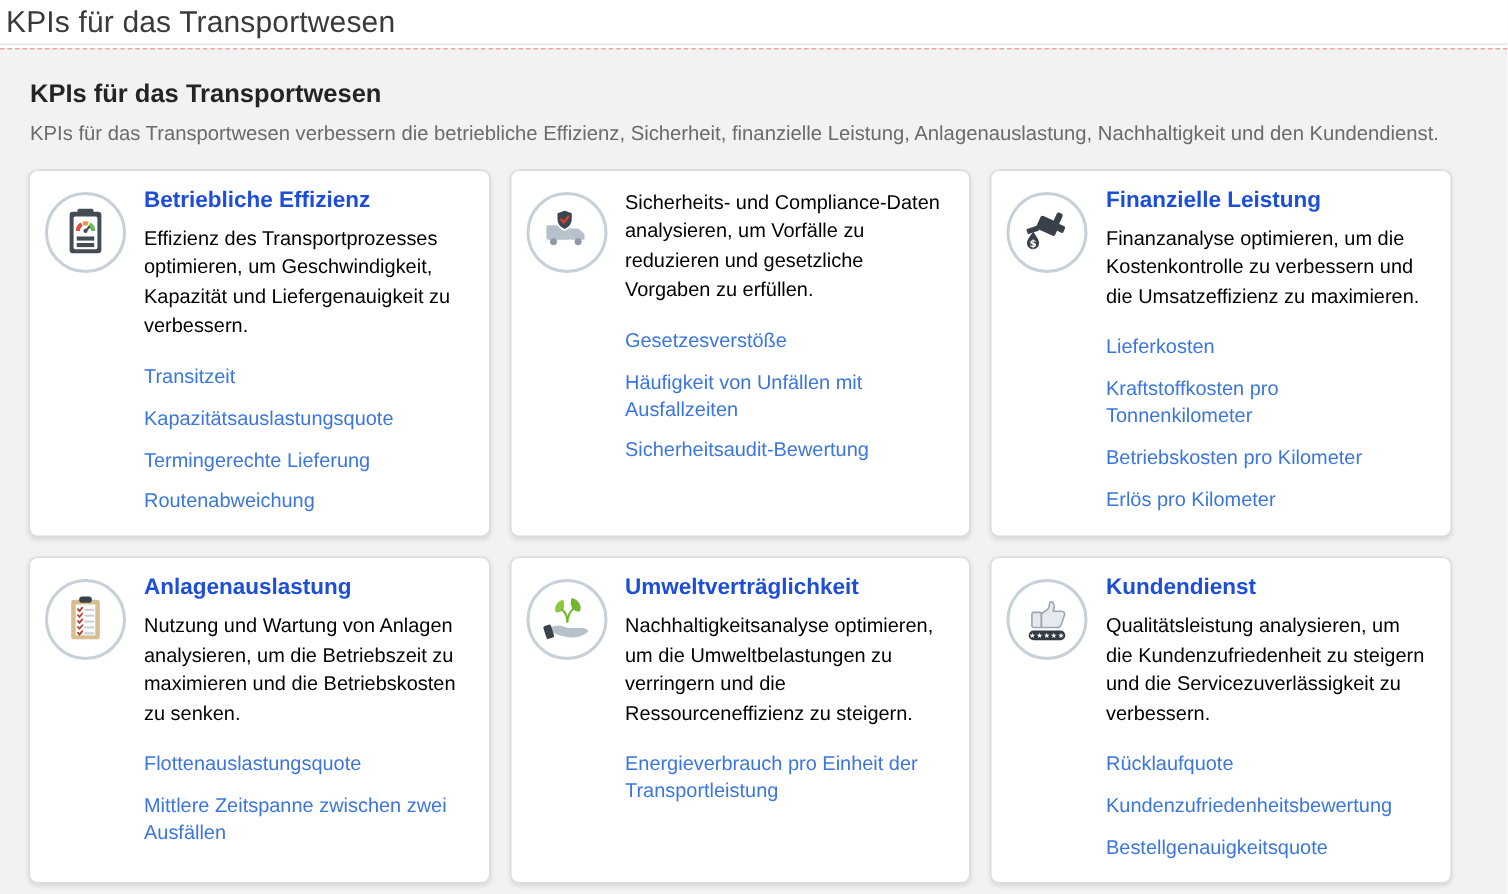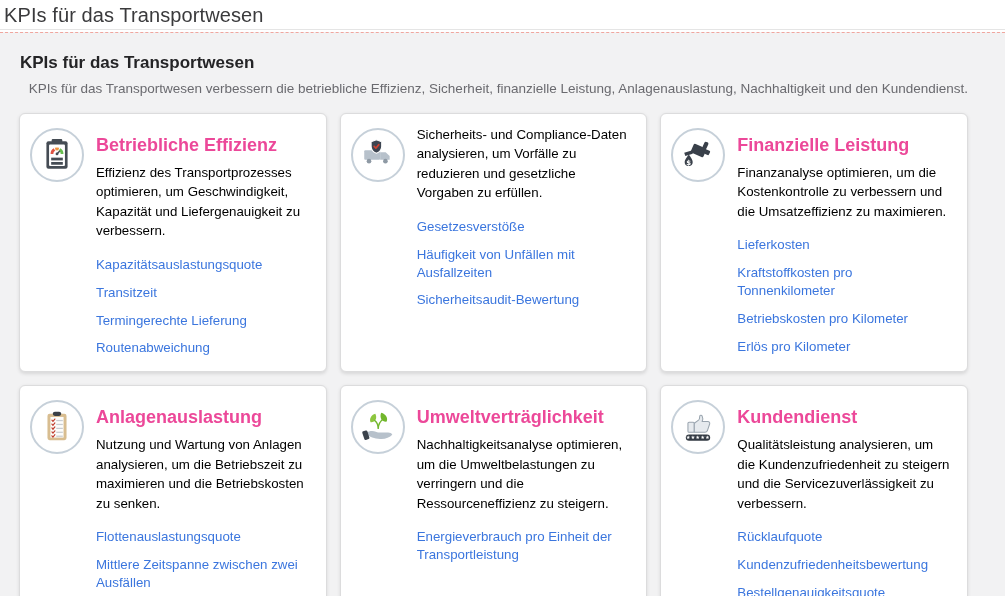--- a/index.html
+++ b/index.html
@@ -13,21 +13,21 @@
   .spacer { height: 2px; background: #fff; }
 
   
   .panel {
     height: 564px;
     background: #f2f2f3;
     border-top: 1px dashed #f0a69e;
     padding: 16px 37px 14px 19px;
   }
   .section-heading { font-size: 17px; font-weight: 700; color: #242426; margin: 4px 0 8px 1px; }
-  .section-desc { font-size: 13.5px; color: #6a6a6f; margin: 0 0 17px 1px; text-align: right; }
+  .section-desc { font-size: 13.5px; color: #6a6a6f; margin: 0 0 17px 1px; }
 
   .cards {
     display: grid;
     grid-template-columns: repeat(3, 1fr);
     grid-column-gap: 13px;
     grid-row-gap: 13px;
   }
 
   .card {
     background: #ffffff;
@@ -44,21 +44,21 @@
     width: 54px; height: 54px;
     border: 2px solid #c6d0d9;
     border-radius: 50%;
     background: #fff;
     display: flex; align-items: center; justify-content: center;
     margin: 3px 12px 0 0;
   }
   .icon-circle svg { display: block; }
 
   .card-body { flex: 1 1 auto; min-width: 0; }
-  .card-title { font-size: 18px; font-weight: 700; color: #ec4899; margin: 10px 0 7px 0; }
+  .card-title { font-size: 15px; font-weight: 700; color: #1d4ed8; margin: 0 0 7px 0; }
   .card-desc { font-size: 13.3px; line-height: 1.46; color: #000000; margin: 0 0 15px 0; }
   .card-links { display: block; }
   .kpi-link {
     display: block;
     color: #3b76de;
     font-size: 13.3px;
     font-weight: 400;
     line-height: 1.35;
     text-decoration: none;
     margin-bottom: 10px;
@@ -92,22 +92,22 @@
           <line x1="17" y1="16" x2="19.6" y2="13.2" stroke="#454c54" stroke-width="1.4"></line>
           <circle cx="17" cy="16" r="1.3" fill="#454c54"></circle>
           <rect x="11.5" y="19.5" width="11" height="2.6" fill="#454c54"></rect>
           <rect x="11.5" y="23.6" width="11" height="2.6" fill="#454c54"></rect>
         </svg>
       </div>
       <div class="card-body">
         <h3 class="card-title">Betriebliche Effizienz</h3>
         <p class="card-desc">Effizienz des Transportprozesses optimieren, um Geschwindigkeit, Kapazität und Liefergenauigkeit zu verbessern.</p>
         <div class="card-links">
+          <a href="#" class="kpi-link">Transitzeit</a>
           <a href="#" class="kpi-link">Kapazitätsauslastungsquote</a>
-          <a href="#" class="kpi-link">Transitzeit</a>
           <a href="#" class="kpi-link">Termingerechte Lieferung</a>
           <a href="#" class="kpi-link">Routenabweichung</a>
         </div>
       </div>
     </div>
 
     <div class="card">
       <div class="icon-circle">
         <svg width="36" height="36" viewBox="0 0 34 34">
           <rect x="4" y="12.5" width="15" height="9" rx="1" fill="#b7c1cb"></rect>

